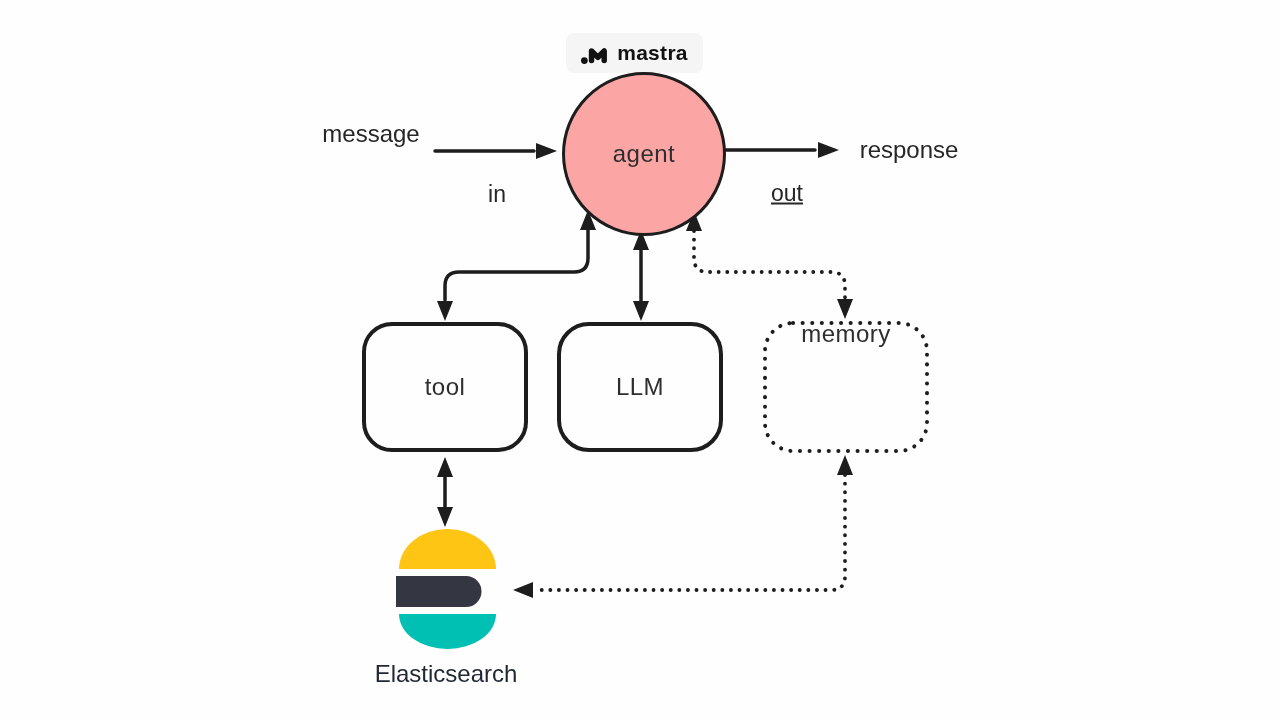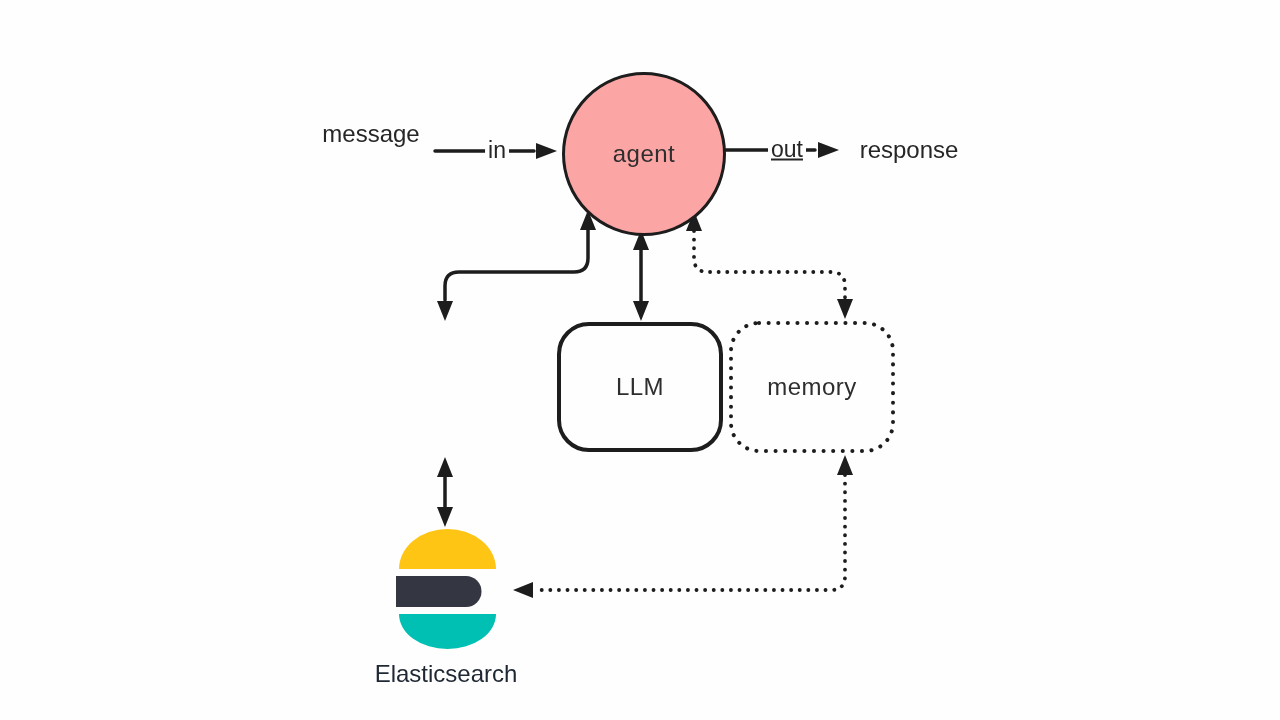--- a/index.html
+++ b/index.html
@@ -7,37 +7,37 @@
     position:relative;width:1280px;height:720px;background:#fefefe;
     overflow:hidden;font-family:"Liberation Sans",sans-serif;color:#222;
   }
   #edges{position:absolute;left:0;top:0;width:1280px;height:720px;}
   .edge-line{fill:none;stroke:#1d1d1d;stroke-width:3.5;stroke-linecap:round;}
   .edge-dotted{fill:none;stroke:#1d1d1d;stroke-width:3.8;stroke-linecap:round;
                stroke-dasharray:0.1 8.5;}
   .arrowhead{fill:#1d1d1d;stroke:none;}
   .label{position:absolute;transform:translate(-50%,-50%);white-space:nowrap;}
   .flow-label{font-size:24px;color:#262626;}
-  .edge-label{font-size:23px;color:#262626;background:#fefefe;padding:0 3px;}
+  .edge-label{font-size:23px;color:#262626;background:#fefefe;padding:0 3px;margin-top:44px;}
   .node-label{font-size:24px;color:#2e2e2e;letter-spacing:.5px;}
   #agent-node{
     position:absolute;left:562px;top:72px;width:158px;height:158px;
     border:3px solid #1d1d1d;border-radius:50%;background:#fca5a5;
     display:flex;align-items:center;justify-content:center;
   }
   .box-node{
     position:absolute;top:322px;height:130px;background:#fefefe;
     border:4px solid #1d1d1d;border-radius:30px;box-sizing:border-box;
     display:flex;align-items:center;justify-content:center;
   }
   #tool-node{left:362px;width:166px;}
   #llm-node{left:557px;width:166px;border-radius:32px;}
   #memory-node{
-    position:absolute;left:728px;top:320px;width:168px;height:134px;
-    display:flex;align-items:center;justify-content:center;
+    position:absolute;left:762px;top:320px;width:168px;height:134px;
+    display:flex;justify-content:center;
   }
   #memory-node svg{position:absolute;left:0;top:0;}
   #brand-badge{
     position:absolute;left:566px;top:33px;width:137px;height:40px;
     background:#f5f5f5;border-radius:8px;
     display:flex;align-items:center;justify-content:center;gap:9px;
   }
   #brand-name{font-size:21px;font-weight:bold;color:#121212;letter-spacing:.3px;}
   #elasticsearch-logo{position:absolute;left:395px;top:529px;}
   #elasticsearch-label{font-size:24px;color:#1f2733;}
@@ -83,30 +83,42 @@
       <polygon class="arrowhead" points="445,527 437,507 453,507"></polygon>
     </g>
 
     <g>
       <path class="edge-dotted" d="M 845 475 V 576 Q 845 590 831 590 H 534"></path>
       <polygon class="arrowhead" points="845,455 837,475 853,475"></polygon>
       <polygon class="arrowhead" points="513,590 533,582 533,598"></polygon>
     </g>
   </svg>
 
+  <div id="brand-badge">
+    <span style="display:flex;">
+      <svg width="27" height="26" viewBox="0 0 32 28">
+        <circle cx="4" cy="23" r="4" fill="#121212"></circle>
+        <path d="M 12.5 23 V 11.5 L 20 19 L 27.5 11.5 V 23" fill="none" stroke="#121212" stroke-width="6.5" stroke-linecap="round" stroke-linejoin="round"></path>
+      </svg>
+    </span>
+    <span id="brand-name">mastra</span>
+  </div>
 
   <div id="agent-node">
     <span class="node-label">agent</span>
   </div>
 
   <span class="label flow-label" style="left:371px;top:134px;">message</span>
   <span class="label edge-label" style="left:497px;top:150px;">in</span>
   <span class="label edge-label" style="left:787px;top:149px;text-decoration:underline;">out</span>
   <span class="label flow-label" style="left:909px;top:150px;text-align:center;">response</span>
 
+  <div id="tool-node" class="box-node">
+    <span class="node-label">tool</span>
+  </div>
 
   <div id="llm-node" class="box-node">
     <span class="node-label">LLM</span>
   </div>
 
   <div id="memory-node">
     <svg width="168" height="134" viewBox="0 0 168 134">
       <rect x="3" y="3" width="162" height="128" rx="28" fill="#fefefe" stroke="#1d1d1d" stroke-width="4" stroke-linecap="round" stroke-dasharray="0.1 9.5"></rect>
     </svg>
     <span class="node-label" style="position:relative;">memory</span>

